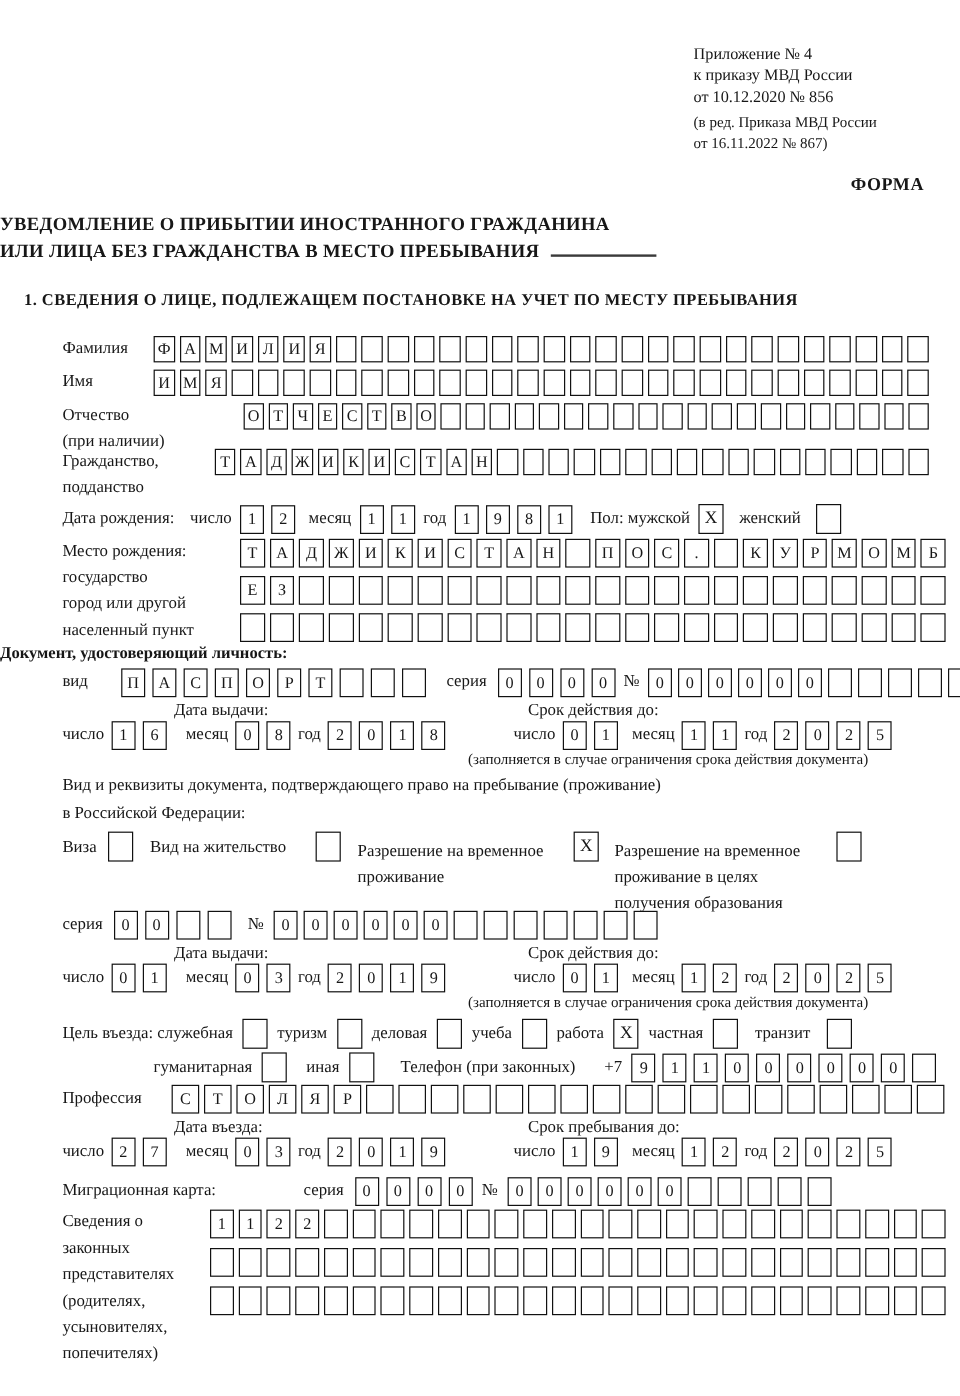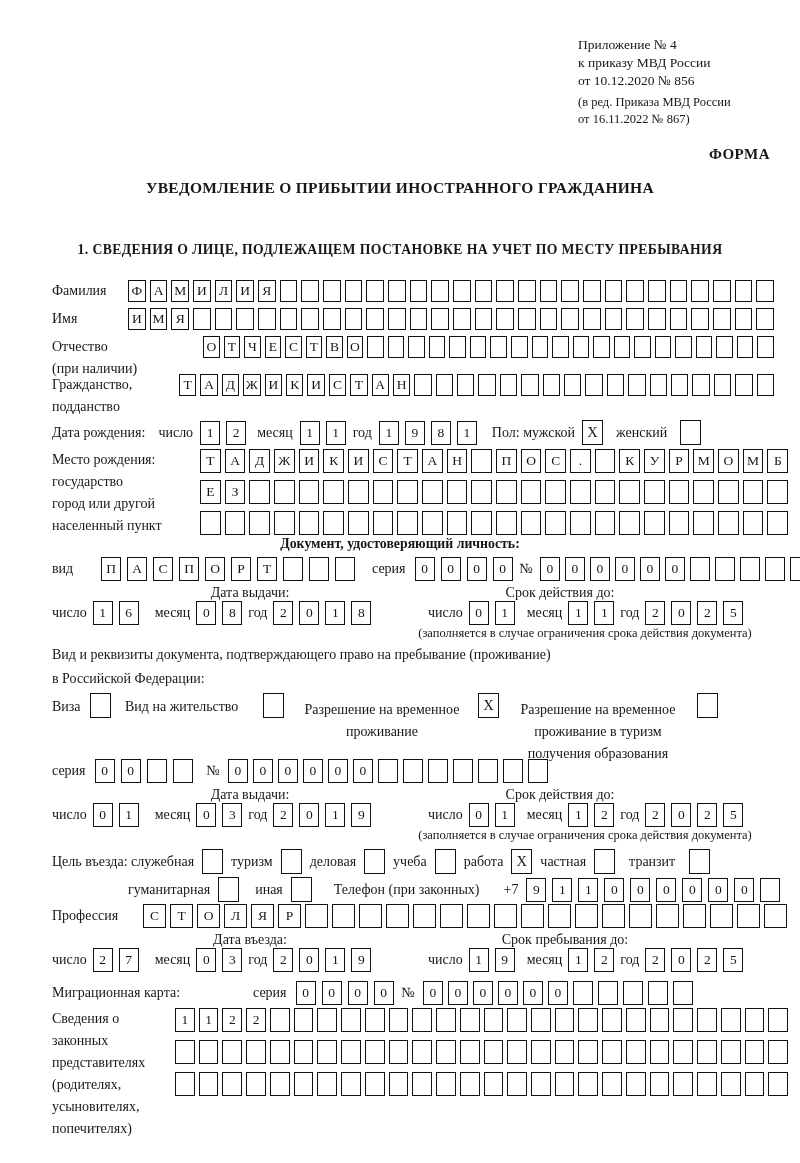--- a/index.html
+++ b/index.html
@@ -4,21 +4,21 @@
 <style>
   html,body{margin:0;padding:0;background:#fff;}
   .page{position:relative;width:800px;height:1163px;background:#fff;
         font-family:"Liberation Serif","DejaVu Serif",serif;color:#171717;overflow:hidden;}
   .abs{position:absolute;}
   .row{display:flex;align-items:center;}
   .rowtop{display:flex;align-items:flex-start;}
   .lbl{font-size:14px;white-space:nowrap;}
   .small{font-size:12.5px;}
   .b{font-weight:bold;}
-  .center{text-align:center;}
+  .center{text-align:left;}
   .cells{display:flex;gap:4px;}
   .cells.fill{flex:1;}
   .cells.fill .cell{flex:1 1 0;}
   .cell{box-sizing:border-box;flex:0 0 17px;height:22px;border:1.6px solid #111;background:#fff;
         display:flex;align-items:center;justify-content:center;font-size:13.5px;line-height:1;}
   .cells.d{gap:6px;}
   .cell.d{flex:0 0 20px;height:24px;}
   .cells.tall .cell{height:24px;}
   .chk{box-sizing:border-box;width:21px;height:25px;border:1.6px solid #111;background:#fff;
        display:inline-flex;align-items:center;justify-content:center;font-size:14.5px;flex:0 0 auto;}
@@ -34,20 +34,23 @@
     <div class="lbl" style="font-size:13.5px;line-height:1.32;">Приложение № 4</div>
     <div class="lbl" style="font-size:13.5px;line-height:1.32;">к приказу МВД России</div>
     <div class="lbl" style="font-size:13.5px;line-height:1.32;">от 10.12.2020 № 856</div>
     <div class="lbl small" style="line-height:1.35;margin-top:5px;">(в ред. Приказа МВД России</div>
     <div class="lbl small" style="line-height:1.35;">от 16.11.2022 № 867)</div>
   </div>
 
   <div class="abs b" style="top:146px;left:570px;width:200px;text-align:right;font-size:15px;letter-spacing:.5px;">ФОРМА</div>
 
   <div class="abs b center" style="top:179px;left:0;width:800px;font-size:15.5px;letter-spacing:.3px;">УВЕДОМЛЕНИЕ О ПРИБЫТИИ ИНОСТРАННОГО ГРАЖДАНИНА</div>
+  <div class="abs b center" style="top:201px;left:0;width:800px;font-size:15.5px;letter-spacing:.3px;">
+    <span>ИЛИ ЛИЦА БЕЗ ГРАЖДАНСТВА В МЕСТО ПРЕБЫВАНИЯ</span><span class="u"></span>
+  </div>
 
   <div class="abs b center" style="top:242px;left:20px;width:760px;font-size:13.7px;letter-spacing:.4px;">1. СВЕДЕНИЯ О ЛИЦЕ, ПОДЛЕЖАЩЕМ ПОСТАНОВКЕ НА УЧЕТ ПО МЕСТУ ПРЕБЫВАНИЯ</div>
 
   <div class="abs row" style="top:280px;left:52px;right:26px;">
     <span class="lbl" style="width:76px;">Фамилия</span>
     <span class="cells fill">
         <span class="cell">Ф</span>
         <span class="cell">А</span>
         <span class="cell">М</span>
         <span class="cell">И</span>
@@ -393,21 +396,21 @@
   <span class="abs chk" style="top:693px;left:90px;"></span>
   <div class="abs lbl" style="top:699px;left:125px;">Вид на жительство</div>
   <span class="abs chk" style="top:693px;left:263px;"></span>
   <div class="abs center stack" style="top:699px;left:298px;width:168px;">
     <div>Разрешение на временное</div>
     <div>проживание</div>
   </div>
   <span class="abs chk" style="top:693px;left:478px;">X</span>
   <div class="abs center stack" style="top:699px;left:512px;width:172px;">
     <div>Разрешение на временное</div>
-    <div>проживание в туризм</div>
+    <div>проживание в целях</div>
     <div>получения образования</div>
   </div>
   <span class="abs chk" style="top:693px;left:697px;"></span>
 
   <div class="abs row" style="top:759px;left:52px;gap:5px;">
     <span class="lbl" style="margin-right:4px;">серия</span>
     <span class="cells" style="gap:6px;">
         <span class="cell d">0</span>
         <span class="cell d">0</span>
         <span class="cell d"></span>

